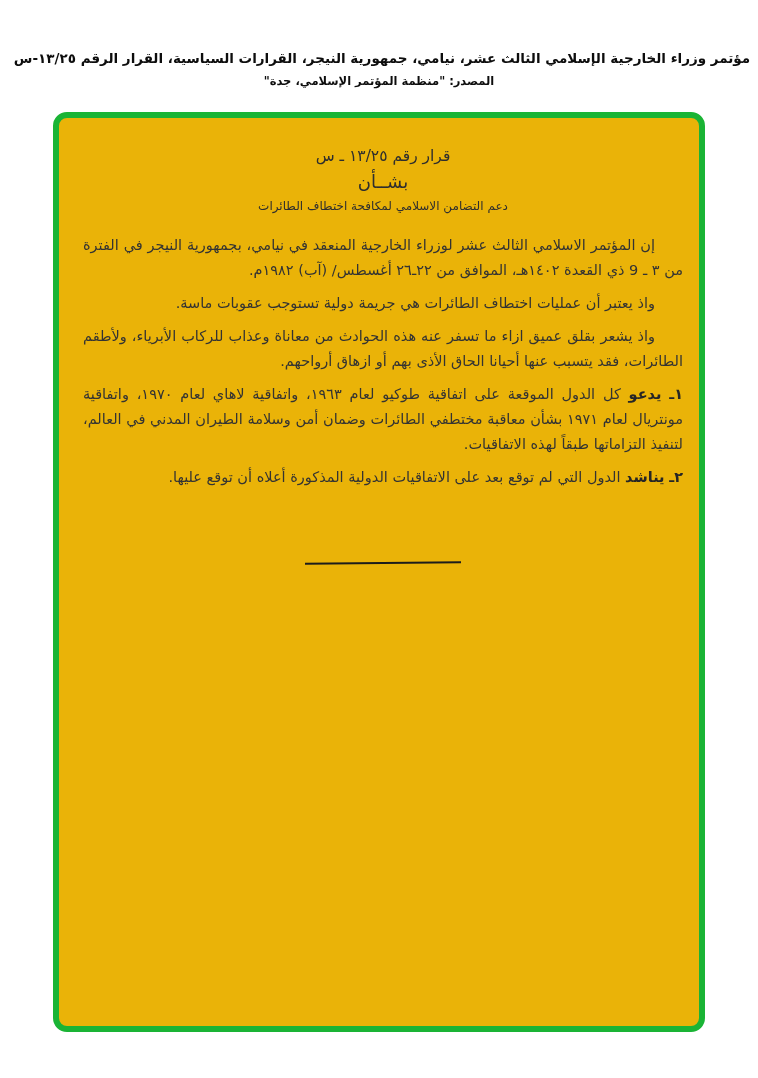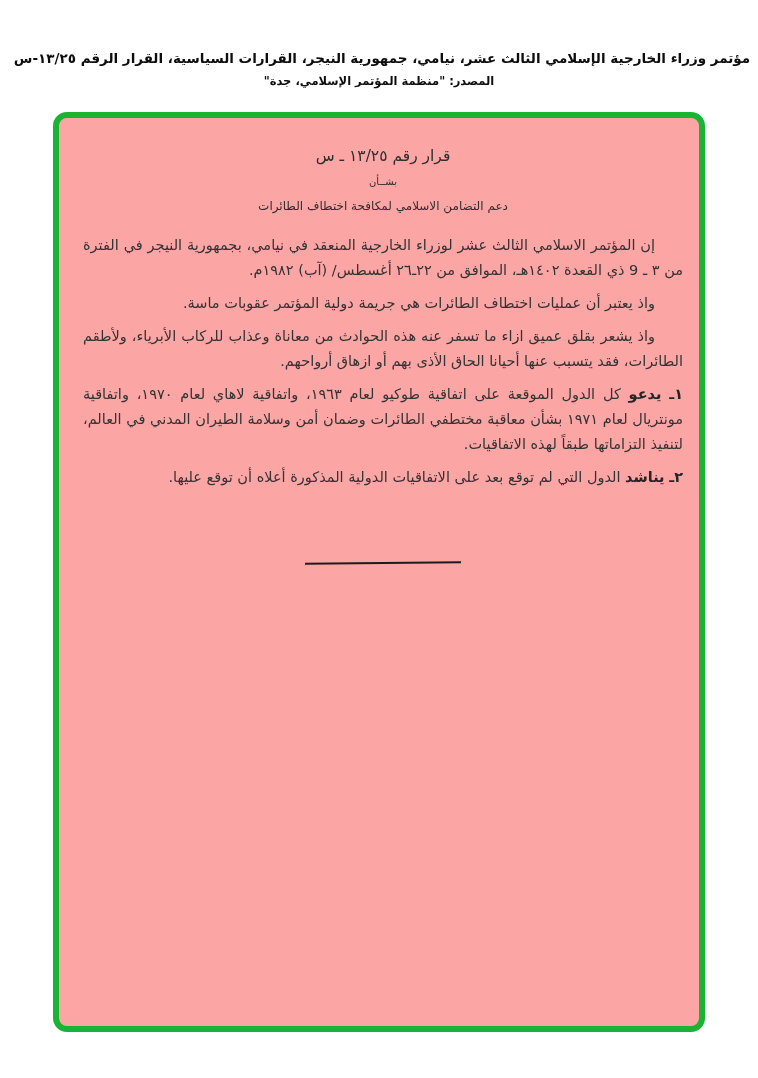--- a/index.html
+++ b/index.html
@@ -27,31 +27,31 @@
     line-height: 16px;
   }
   .frame {
     position: absolute;
     left: 53px;
     top: 112px;
     width: 640px;   
     height: 908px;  
     border: 6px solid #1ab435;
     border-radius: 14px;
-    background: #fca5a5;
+    background: #eab308;
   }
   .content {
     padding: 26px 16px 0 24px;
     color: #333333;
     font-size: 14.5px;
     line-height: 25px;
   }
   .t { text-align: center; color: #2e2e2e; }
   .t1 { font-size: 15.5px; }
-  .t2 { font-size: 10px; }
+  .t2 { font-size: 18px; }
   .t3 { font-size: 12px; margin-bottom: 14px; }
   .para {
     margin: 0 0 8px 0;
     text-align: justify;
     text-justify: inter-word;
   }
   .indent { text-indent: 28px; }
   .op-item { margin: 0 0 8px 0; text-align: justify; }
   .op-item .num, .op-item .lead { font-weight: 700; color: #262626; }
   .divider {
@@ -73,21 +73,21 @@
   </div>
 
   <div class="frame" style="border-color: rgb(26, 180, 53);">
     <div class="content">
 
       <div class="t t1">قرار رقم ١٣/٢٥ ـ س</div>
       <div class="t t2">بشــأن</div>
       <div class="t t3">دعم التضامن الاسلامي لمكافحة اختطاف الطائرات</div>
 
       <p class="para indent">إن المؤتمر الاسلامي الثالث عشر لوزراء الخارجية المنعقد في نيامي، بجمهورية النيجر في الفترة من ٣ ـ 9 ذي القعدة ١٤٠٢هـ، الموافق من ٢٢ـ٢٦ أغسطس/ (آب) ١٩٨٢م.</p>
-      <p class="para indent">واذ يعتبر أن عمليات اختطاف الطائرات هي جريمة دولية المؤتمر عقوبات ماسة.</p>
+      <p class="para indent">واذ يعتبر أن عمليات اختطاف الطائرات هي جريمة دولية تستوجب عقوبات ماسة.</p>
       <p class="para indent">واذ يشعر بقلق عميق ازاء ما تسفر عنه هذه الحوادث من معاناة وعذاب للركاب الأبرياء، ولأطقم الطائرات، فقد يتسبب عنها أحيانا الحاق الأذى بهم أو ازهاق أرواحهم.</p>
 
       <div class="op-item">
         <span class="num">١ـ</span>
         <span class="lead">يدعو</span>
         <span class="body">كل الدول الموقعة على اتفاقية طوكيو لعام ١٩٦٣، واتفاقية لاهاي لعام ١٩٧٠، واتفاقية مونتريال لعام ١٩٧١ بشأن معاقبة مختطفي الطائرات وضمان أمن وسلامة الطيران المدني في العالم، لتنفيذ التزاماتها طبقاً لهذه الاتفاقيات.</span>
       </div>
 
       <div class="op-item">
         <span class="num">٢ـ</span>

